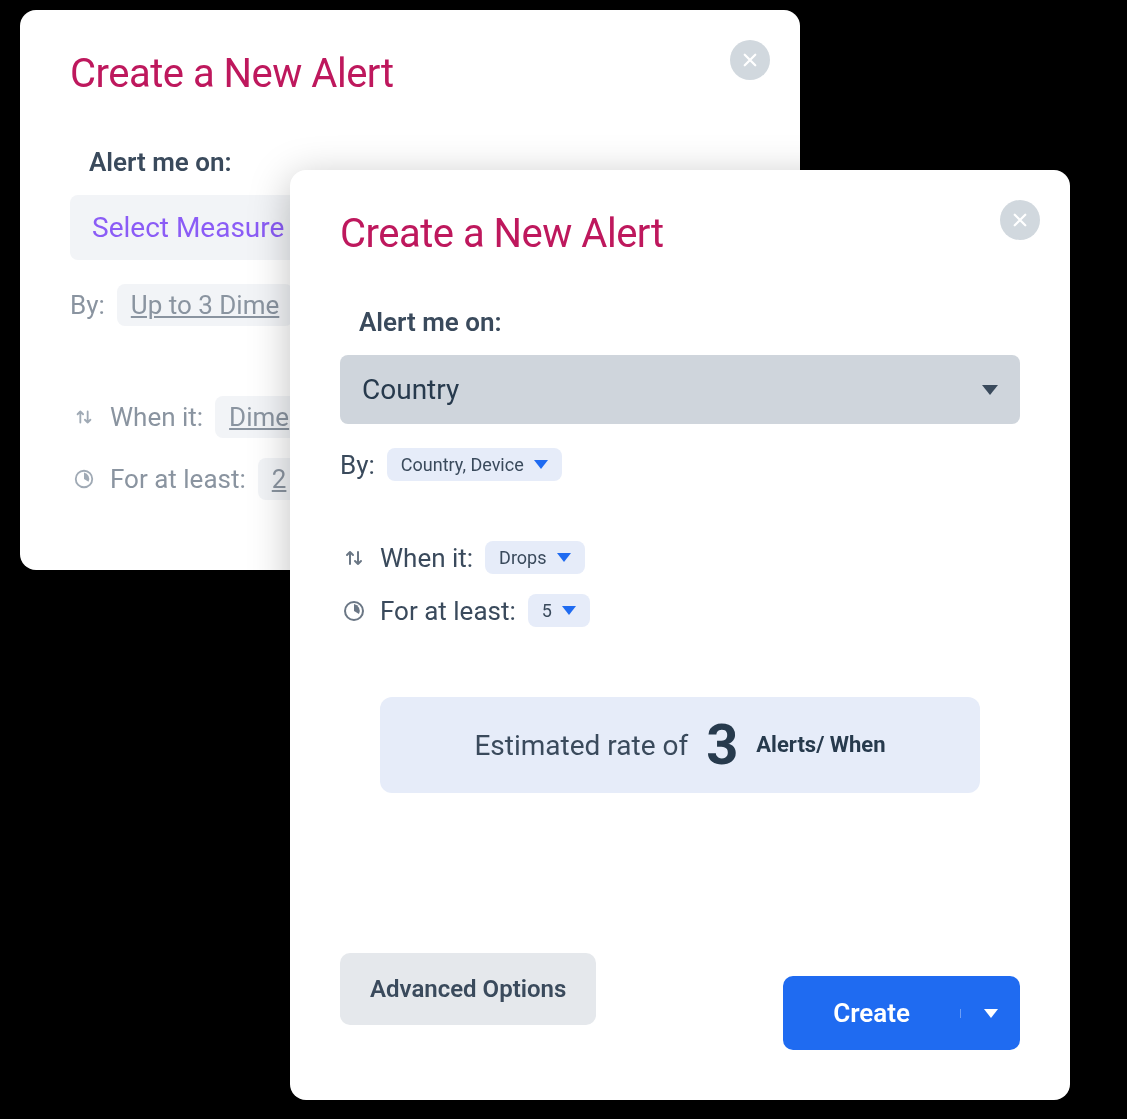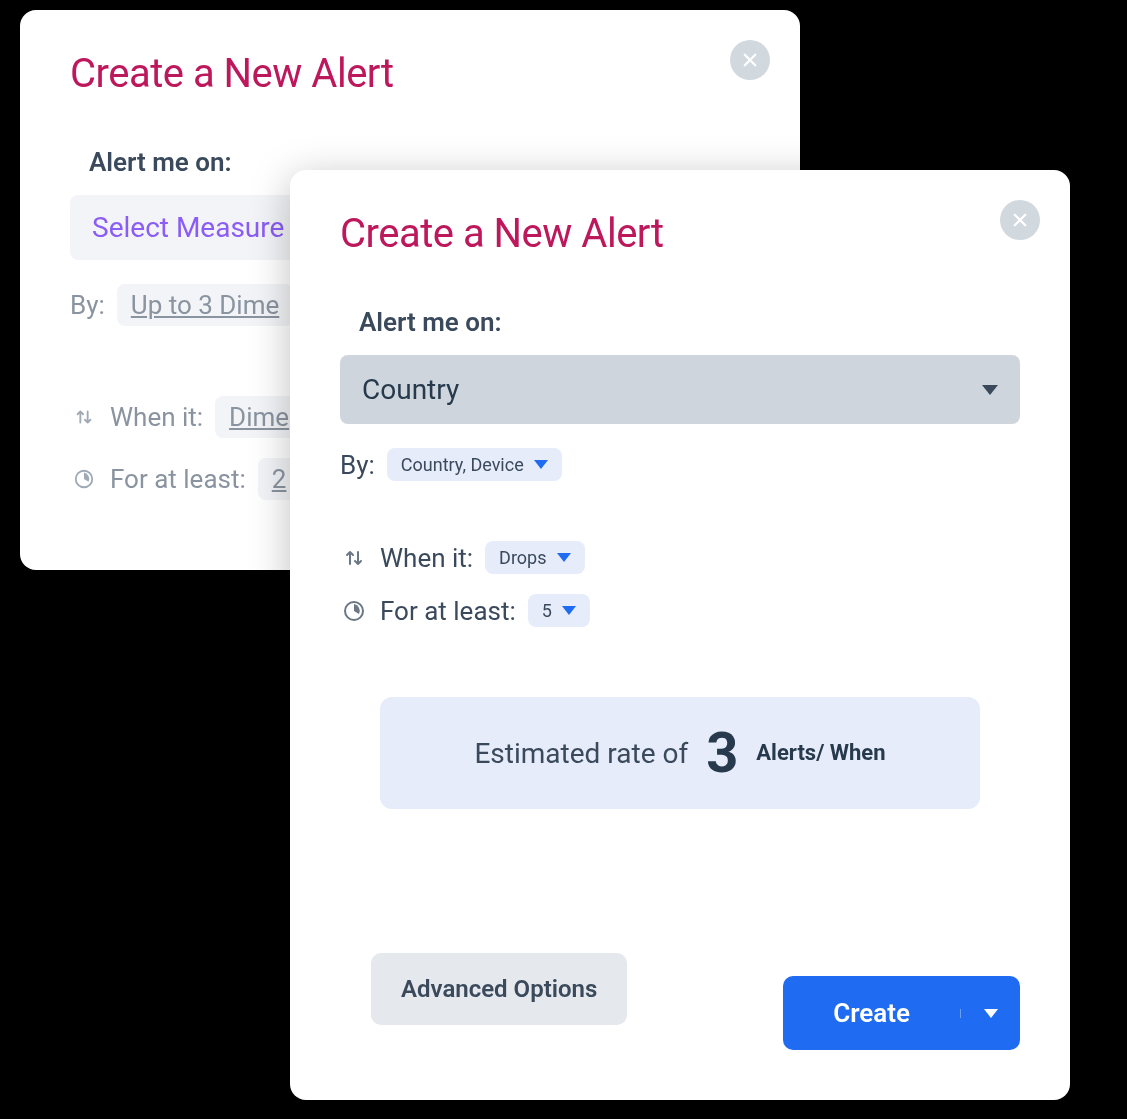--- a/index.html
+++ b/index.html
@@ -145,21 +145,21 @@
     font-size: 26px;
     color: #8a94a0;
     text-decoration: underline;
   }
   .modal-back .inline-label { color: #8a94a0; }
   .modal-back .section-label { color: #3a4a5c; }
   .spacer-lg { height: 50px; }
   .estimate-box {
     background: #e6ecf9;
     border-radius: 12px;
-    padding: 28px 40px;
+    padding: 20px 40px;
     display: flex;
     align-items: center;
     justify-content: center;
     gap: 18px;
     margin: 0 40px;
   }
   .estimate-label {
     font-size: 28px;
     color: #3a4a5c;
   }
@@ -185,21 +185,20 @@
     justify-content: space-between;
   }
   .btn-secondary {
     background: #e5e8ec;
     border-radius: 10px;
     padding: 22px 30px;
     font-size: 24px;
     font-weight: 600;
     color: #3a4a5c;
     cursor: pointer;
-    margin-left: 31px;
   }
   .btn-primary {
     display: flex;
     align-items: center;
     background: #1f6bf1;
     border-radius: 10px;
     overflow: hidden;
     cursor: pointer;
     margin-top: 48px;
   }

